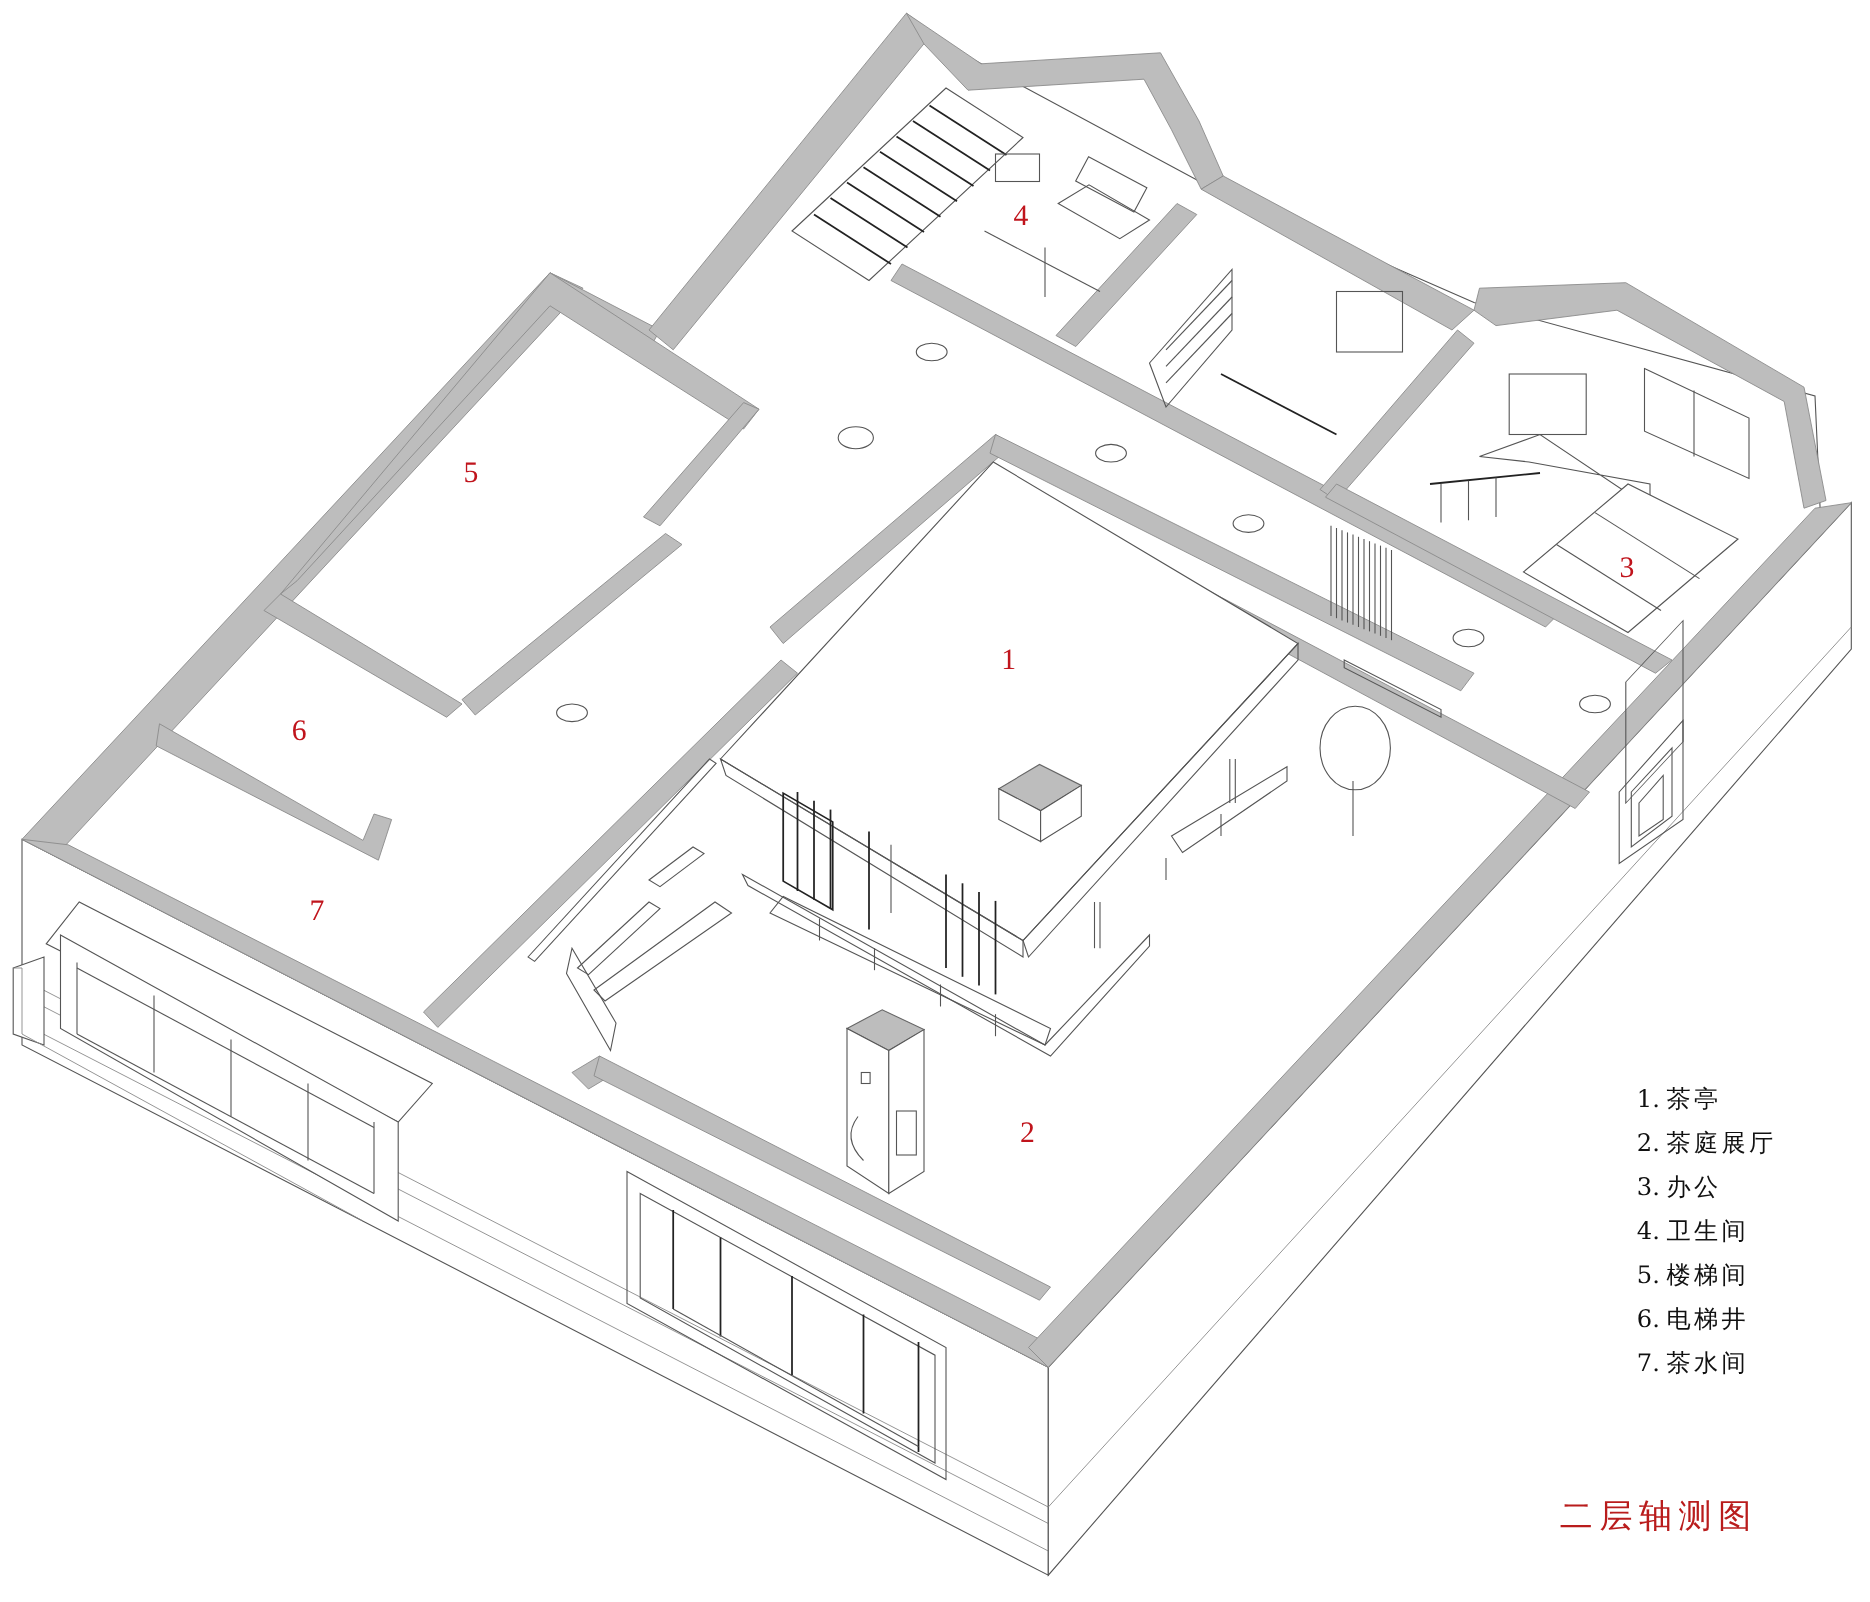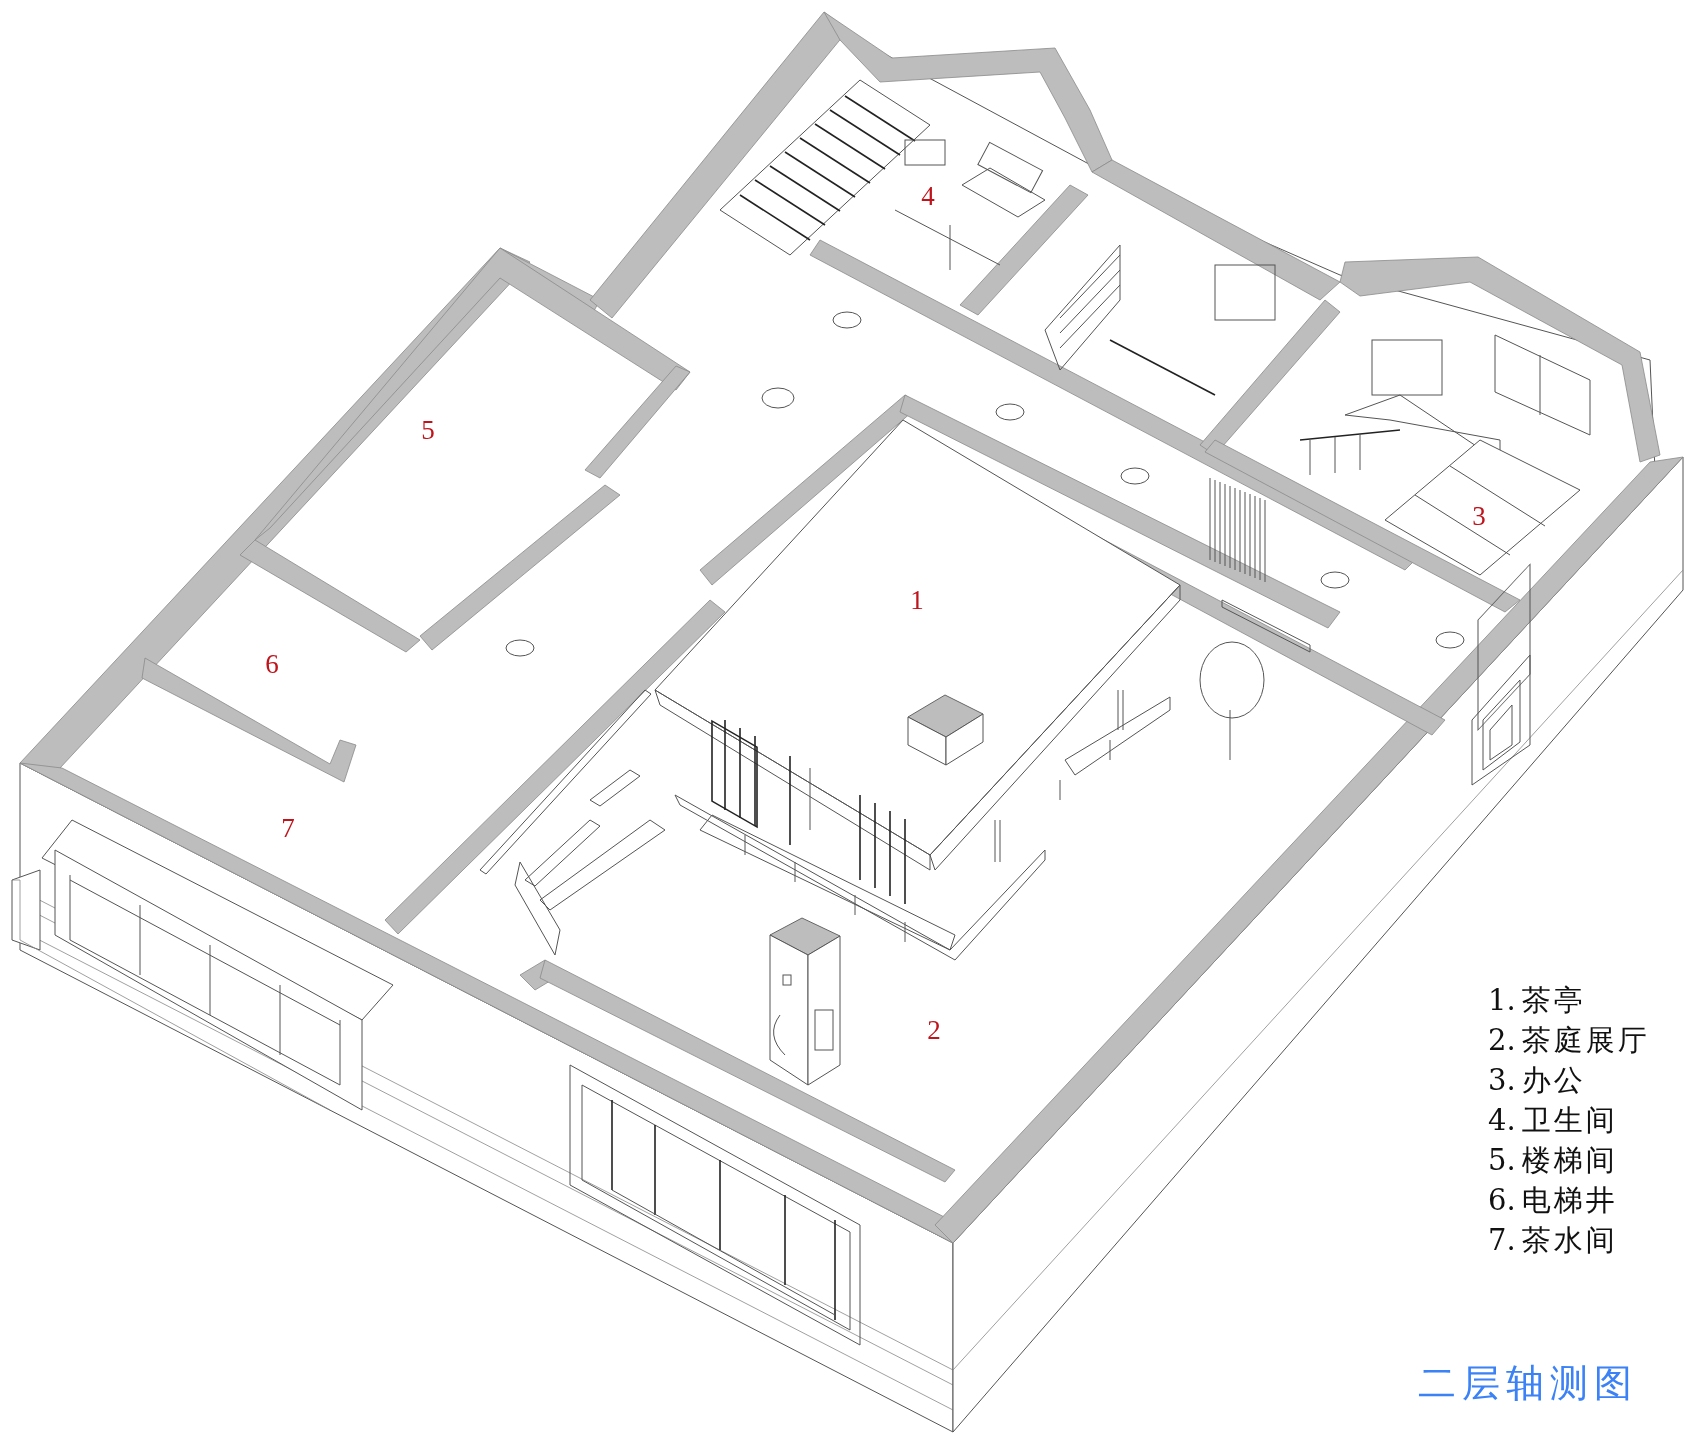--- a/index.html
+++ b/index.html
@@ -1,22 +1,22 @@
 <!DOCTYPE html>
 <html><head>
 <meta charset="utf-8">
 <style>
   html, body { margin: 0; padding: 0; background: #ffffff; }
   body { width: 1700px; height: 1456px; position: relative; overflow: hidden; font-family: "DejaVu Serif", "Liberation Serif", serif; }
   #drawing { position: absolute; left: 0; top: 0; width: 1700px; height: 1456px; }
   .room-label { position: absolute; color: #c0141c; font-family: "Liberation Serif", "DejaVu Serif", serif; font-size: 27px; line-height: 1; transform: translate(-50%, -50%); }
-  .legend { position: absolute; left: 1488px; top: 980px; font-family: "DejaVu Serif", "Liberation Serif", serif; font-size: 29px; color: #111; }
+  .legend { position: absolute; left: 1488px; top: 980px; font-family: "DejaVu Serif", "Liberation Serif", serif; font-size: 22px; color: #111; }
   .legend-item { height: 40px; line-height: 40px; white-space: nowrap; letter-spacing: 3px; }
   .legend-item .num { letter-spacing: 0; margin-right: 6px; }
-  .title { position: absolute; left: 1418px; top: 1358px; font-family: "DejaVu Serif", "Liberation Serif", serif; font-size: 38px; color: #3b82f6; letter-spacing: 6px; }
+  .title { position: absolute; left: 1418px; top: 1358px; font-family: "DejaVu Serif", "Liberation Serif", serif; font-size: 30px; color: #b91c1c; letter-spacing: 6px; }
   svg .wall { fill: #bdbdbd; stroke: #8a8a8a; stroke-width: 0.8; }
   svg .face { fill: #ffffff; stroke: #555; stroke-width: 1; }
   svg .ln { fill: none; stroke: #555; stroke-width: 1; }
   svg .lnl { fill: none; stroke: #888; stroke-width: 0.8; }
   svg .lnd { fill: none; stroke: #222; stroke-width: 1.6; }
   svg .blk { fill: #bdbdbd; stroke: #666; stroke-width: 1; }
 </style>
 </head>
 <body>
 

